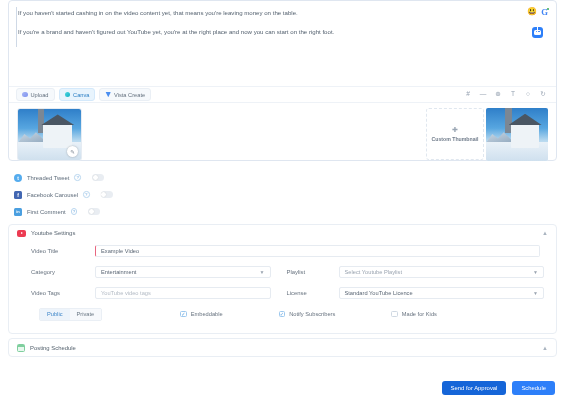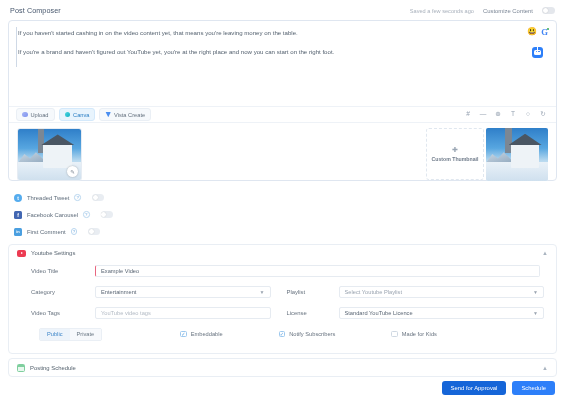--- a/index.html
+++ b/index.html
@@ -249,28 +249,20 @@
     padding:4px 9px;border-radius:3px;font-size:5.9px;color:#fff;white-space:nowrap;
   }
   .btn-approve{ background:#1565d8; }
   .btn-schedule{ background:#2d7ff9; }
 </style>
 </head>
 <body>
 
 <div class="page">
 
-  <div class="hdr">
-    <div class="hdr-title">Post Composer</div>
-    <div class="hdr-right">
-      <div class="saved-txt">Saved a few seconds ago</div>
-      <div class="cust-txt">Customize Content</div>
-      <div class="sw"></div>
-    </div>
-  </div>
 
   <div class="composer">
 
     <div class="ed-area">
       <div class="ed-caret"></div>
       <div class="ed-line">If you haven't started cashing in on the video content yet, that means you're leaving money on the table.</div>
       <div class="ed-line">If you're a brand and haven't figured out YouTube yet, you're at the right place and now you can start on the right foot.</div>
     </div>
 
     <div class="ed-icons">

